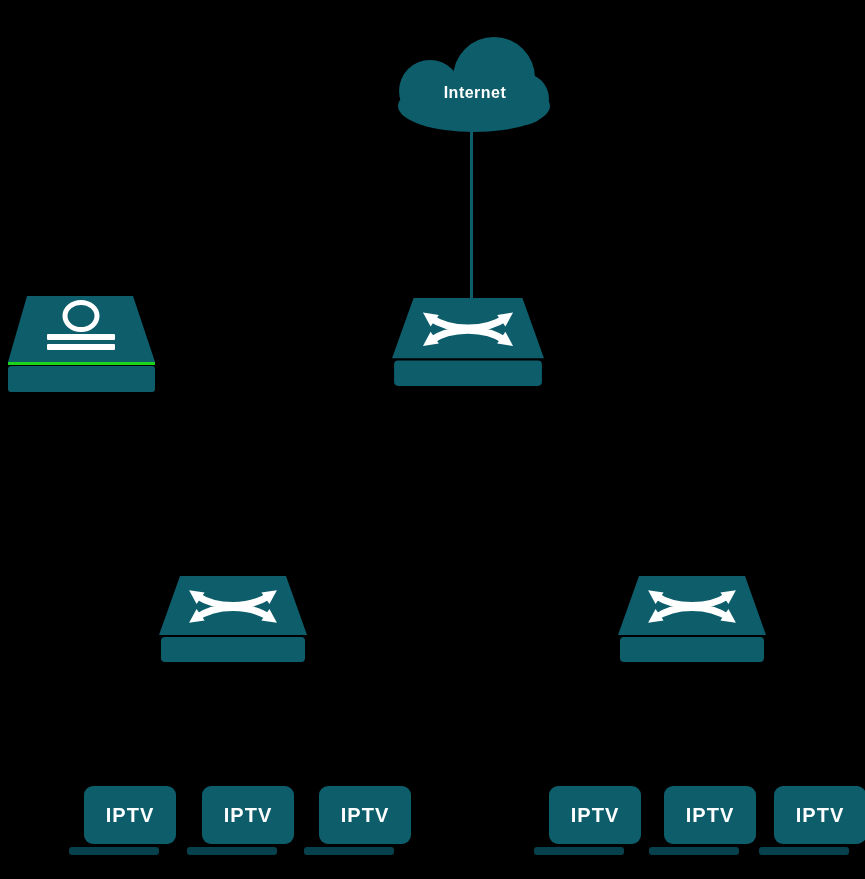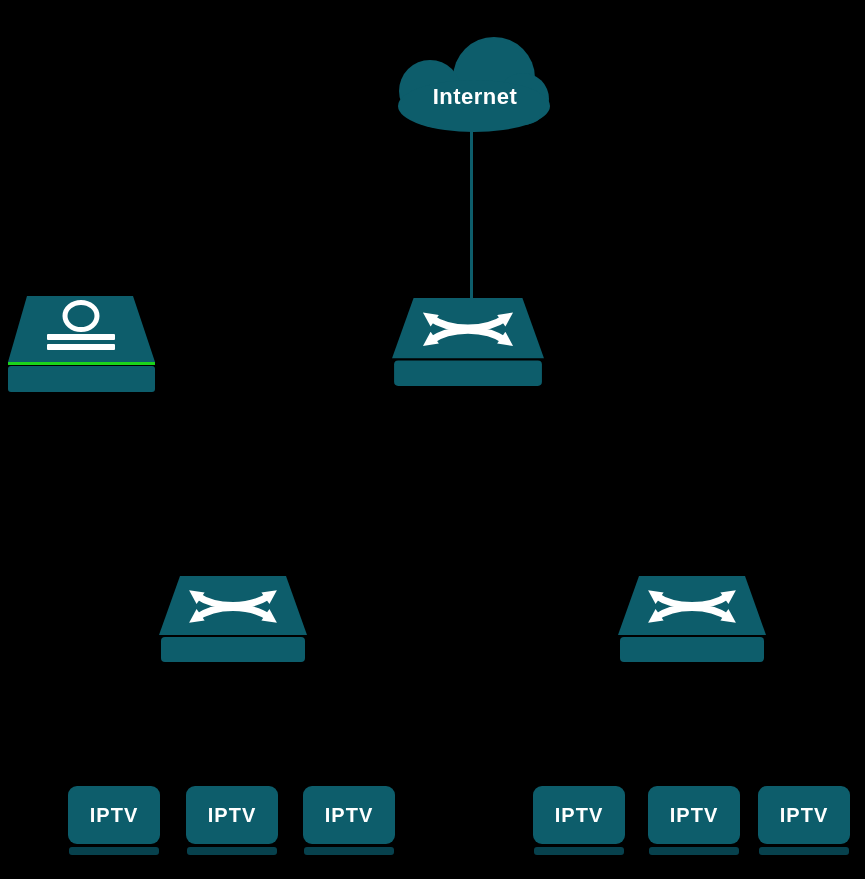--- a/index.html
+++ b/index.html
@@ -18,21 +18,21 @@
   .abs { position: absolute; }
 
   
   .internet-label {
     position: absolute;
     left: 390px;
     top: 84px;
     width: 170px;
     text-align: center;
     color: #FFFFFF;
-    font-size: 22px;
+    font-size: 16px;
     font-weight: bold;
     letter-spacing: 0.5px;
   }
 
   
   .link-line {
     position: absolute;
     left: 470px;
     top: 131px;
     width: 3px;
@@ -44,20 +44,21 @@
   .iptv-box {
     position: absolute;
     top: 786px;
     width: 92px;
     height: 58px;
     background: #0D5D6B;
     border-radius: 9px;
     display: flex;
     align-items: center;
     justify-content: center;
+    margin-left: 16px;
   }
   .iptv-box .iptv-label {
     color: #FFFFFF;
     font-size: 20px;
     font-weight: bold;
     letter-spacing: 1px;
   }
   .iptv-stand {
     position: absolute;
     top: 847px;

